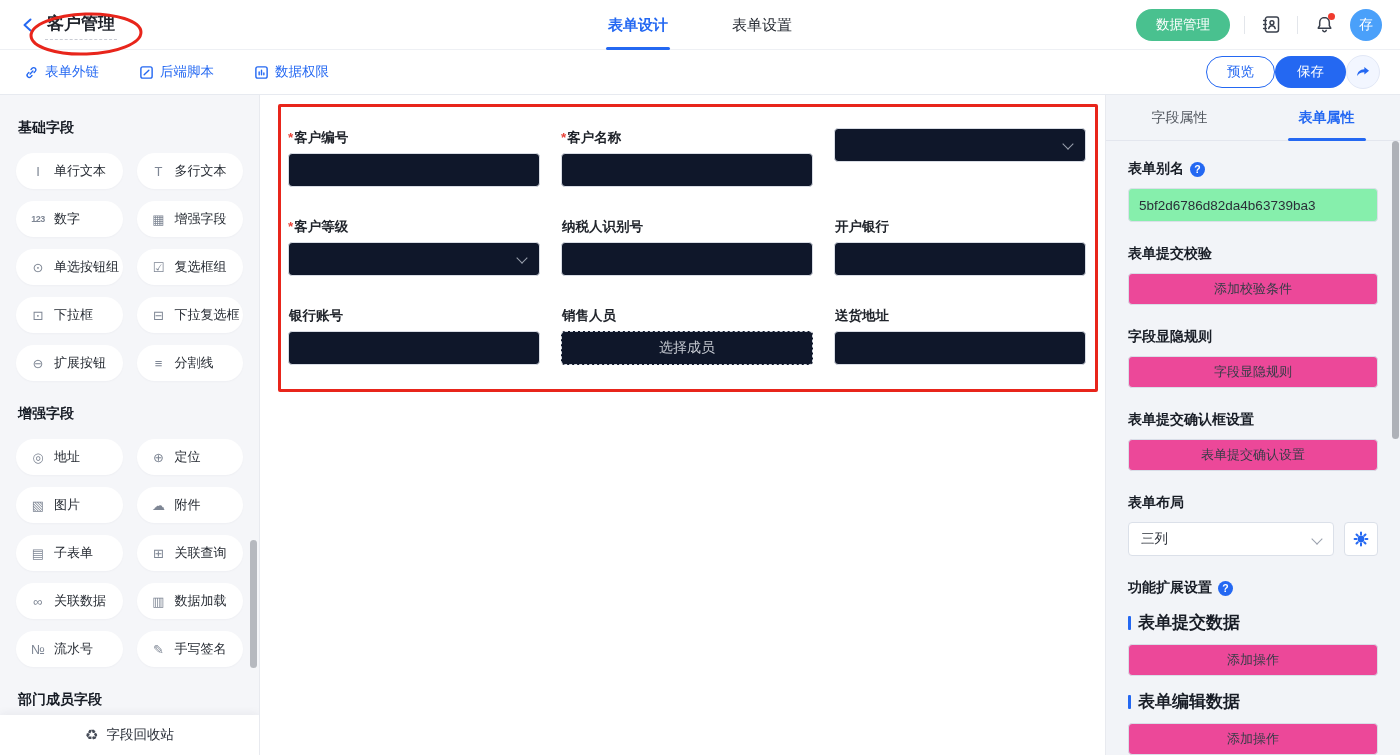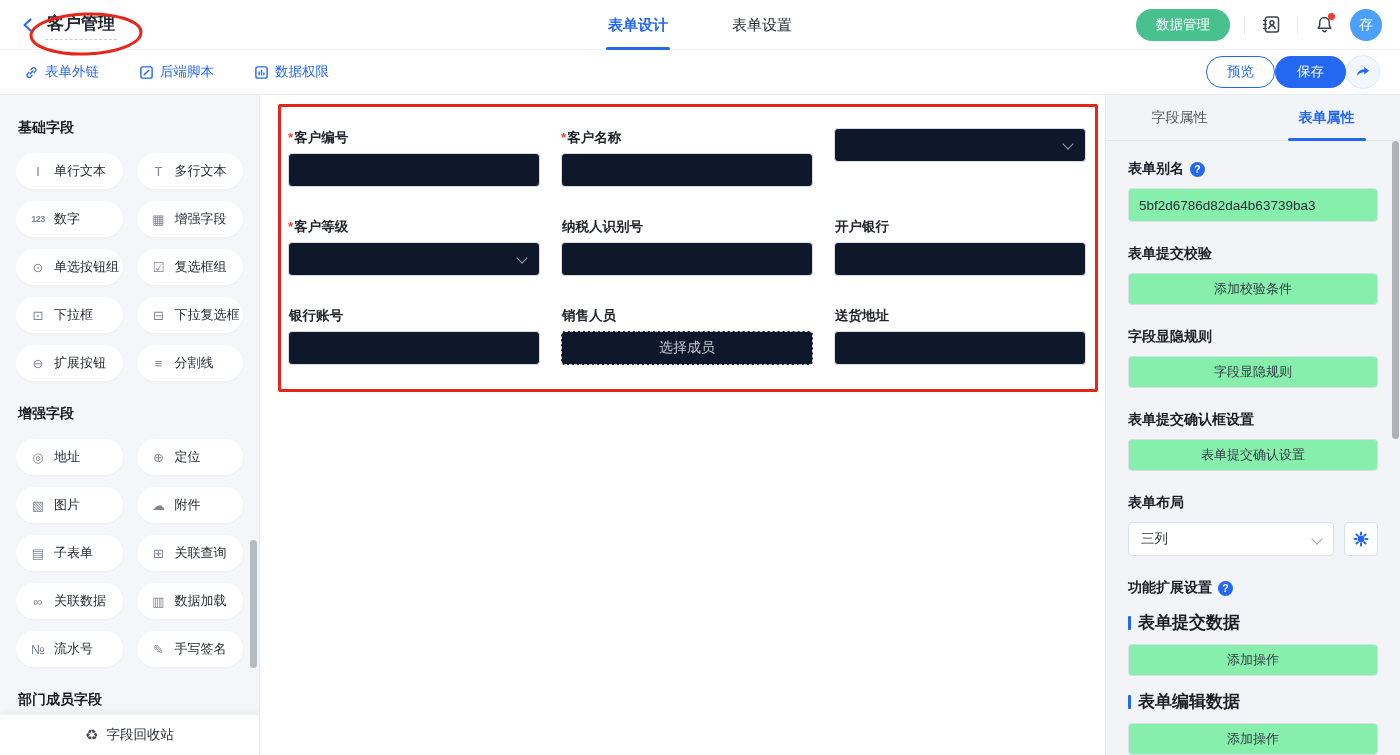--- a/index.html
+++ b/index.html
@@ -69,21 +69,21 @@
   .p-tabs { height:46px; display:flex; border-bottom:1px solid #e3e6ee; }
   .ptab { flex:1; position:relative; display:flex; align-items:center; justify-content:center; font-size:14px; color:#51565e; cursor:pointer; }
   .ptab.active { color:#2468f2; font-weight:600; }
   .ptab.active::after { content:""; position:absolute; left:50%; transform:translateX(-50%); bottom:-1px; width:78px; height:3px; background:#2468f2; border-radius:2px; }
   .p-content { padding:19px 22px 0 22px; }
   .p-label { display:flex; align-items:center; gap:6px; font-size:14px; font-weight:700; color:#181d26; margin-bottom:10px; }
   .p-label.mt { margin-top:23px; }
   .q-icon { width:15px; height:15px; border-radius:50%; background:#2468f2; color:#fff; display:inline-flex; align-items:center; justify-content:center; font-size:10.5px; font-weight:700; cursor:pointer; }
   .q-icon::after { content:"?"; }
   .p-input { width:100%; height:34px; background:#86efac; border:1px solid #dbe0e9; border-radius:4px; padding:0 10px; font-size:13.5px; color:#2a2f38; font-family:inherit; outline:none; }
-  .p-btn { width:100%; height:32px; background:#86efac; border:1px solid #d9dee8; border-radius:4px; font-size:13px; color:#363c47; display:flex; align-items:center; justify-content:center; cursor:pointer; }
+  .p-btn { width:100%; height:32px; background:#ec4899; border:1px solid #d9dee8; border-radius:4px; font-size:13px; color:#363c47; display:flex; align-items:center; justify-content:center; cursor:pointer; }
   .layout-row { display:flex; gap:10px; align-items:center; }
   .p-select { position:relative; flex:1; height:34px; background:#fff; border:1px solid #dbe0e9; border-radius:4px; display:flex; align-items:center; padding-left:12px; font-size:13.5px; color:#2a2f38; cursor:pointer; }
   .p-select .chev { position:absolute; right:12px; top:12px; }
   .gear-btn { width:34px; height:34px; background:#fff; border:1px solid #dbe0e9; border-radius:4px; display:flex; align-items:center; justify-content:center; cursor:pointer; flex:none; }
   .sub-label { display:flex; align-items:center; gap:7px; font-size:17px; font-weight:700; color:#181d26; margin:14px 0 10px 0;text-align:right; }
   .sub-label::before { content:""; width:3px; height:14px; background:#2468f2; border-radius:1px; }
   .pn-scroll { position:absolute; right:1px; top:46px; width:7px; height:298px; background:#aeb1b8; border-radius:4px; }
 </style>
 </head>
 <body>

